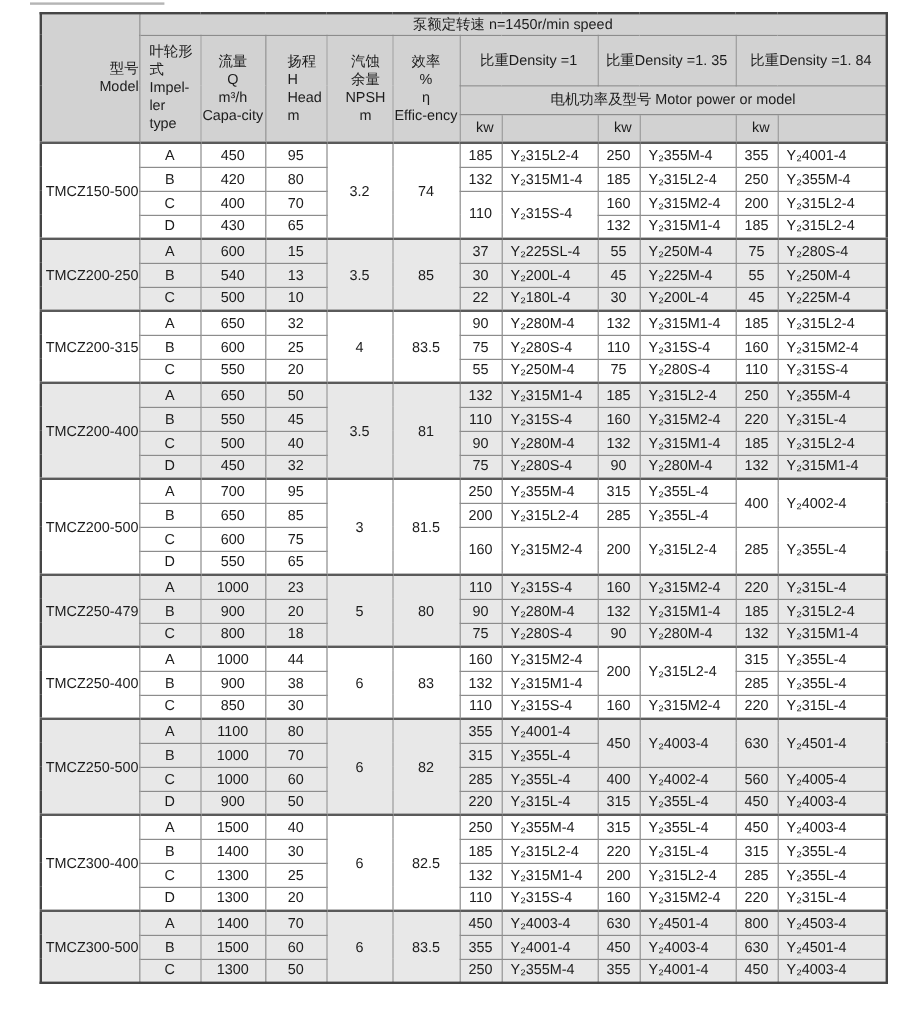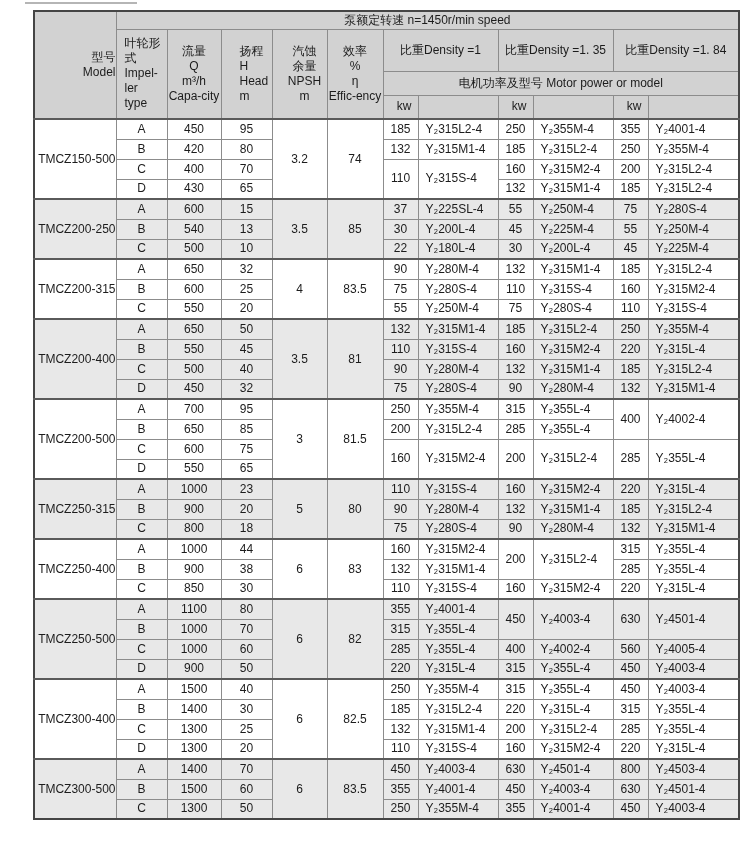--- a/index.html
+++ b/index.html
@@ -293,21 +293,21 @@
           <td rowspan="2" class="mdl">Y₂315L2-4</td>
           <td rowspan="2">285</td>
           <td rowspan="2" class="mdl">Y₂355L-4</td>
         </tr>
         <tr class="">
           <td>D</td>
           <td>550</td>
           <td>65</td>
         </tr>
         <tr class="shaded sec-start">
-          <td rowspan="3" class="model">TMCZ250-315</td>
+          <td rowspan="3" class="model">TMCZ250-479</td>
           <td>A</td>
           <td>1000</td>
           <td>23</td>
           <td rowspan="3">5</td>
           <td rowspan="3">80</td>
           <td>110</td>
           <td class="mdl">Y₂315S-4</td>
           <td>160</td>
           <td class="mdl">Y₂315M2-4</td>
           <td>220</td>

